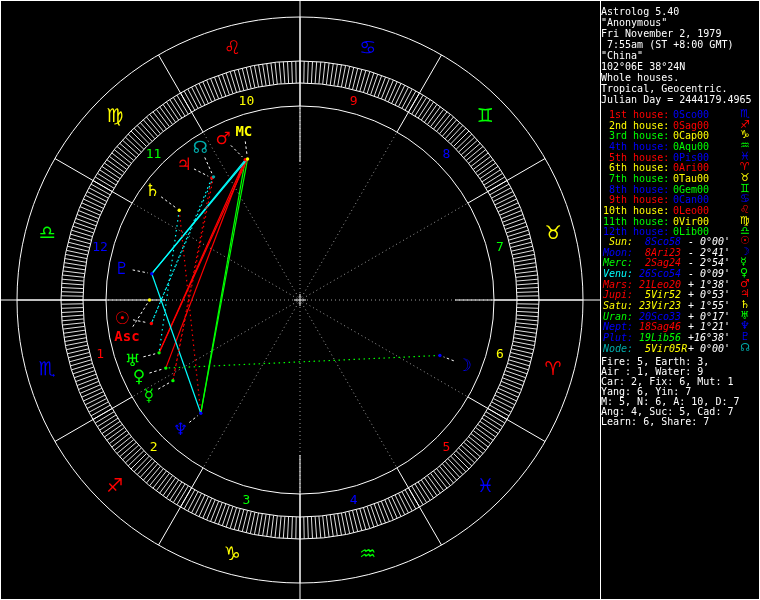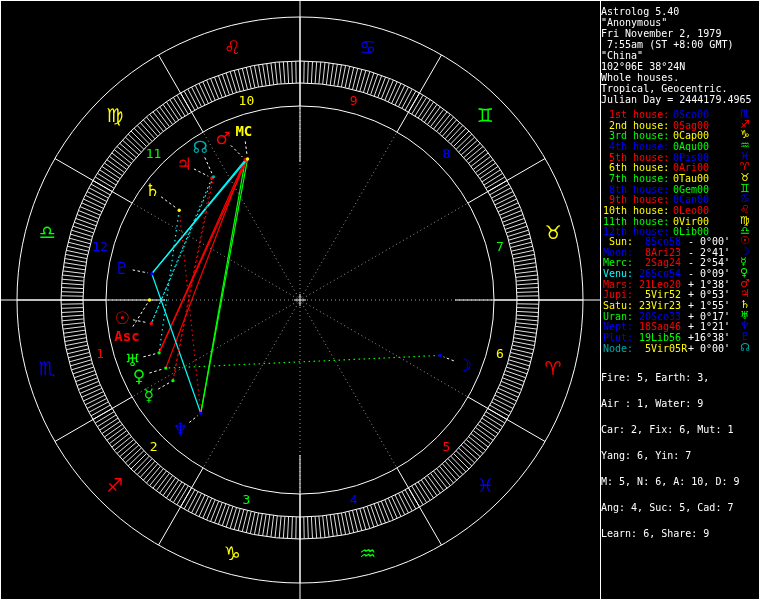--- a/index.html
+++ b/index.html
@@ -6,22 +6,22 @@
   #screen{position:relative;width:760px;height:600px;background:#000;overflow:hidden;
           font-family:"DejaVu Sans Mono",monospace;}
   #frame{position:absolute;left:0;top:0;right:0;bottom:0;border:1px solid #fff;pointer-events:none;}
   #separator{position:absolute;left:600px;top:0;width:1px;height:600px;background:#fff;}
   #wheel-wrap{position:absolute;left:0;top:0;width:600px;height:600px;}
   #panel{position:absolute;left:601px;top:0;width:159px;height:600px;color:#fff;}
   .pblock{position:absolute;left:0;width:159px;white-space:pre;}
   .pline{white-space:pre;font-size:10px;}
   #hdr{top:6px;}   #hdr .pline{line-height:11px;}
   #houses{top:110px;} .hrow{position:relative;height:10.67px;font-size:10px;line-height:10.67px;text-decoration:underline;}
-  #planets-block{top:237px;} .prow{position:relative;height:10.67px;font-size:10px;line-height:10.67px;}
-  #summary{top:357px;} #summary .pline{line-height:10px;margin-top:16px;}
+  #planets-block{top:237px;} .prow{position:relative;height:10.67px;font-size:10px;line-height:10.67px;font-style:italic;}
+  #summary{top:357px;} #summary .pline{line-height:10px;}
   .hlabel{position:absolute;left:2px;top:0;white-space:pre;}
   .hval{position:absolute;left:72px;top:0;white-space:pre;}
   .hglyph{position:absolute;left:139px;top:-1px;font-family:"DejaVu Sans",sans-serif;font-size:11px;line-height:10.67px;}
   .pname{position:absolute;left:2px;top:0;width:30px;text-align:right;white-space:pre;}
   .pval{position:absolute;left:38px;top:0;white-space:pre;}
   .poff{position:absolute;left:87px;top:0;white-space:pre;}
   .pglyph{position:absolute;left:139px;top:-1px;font-family:"DejaVu Sans",sans-serif;font-size:11px;line-height:10.67px;}
 </style>
 </head>
 <body>
@@ -142,18 +142,18 @@
         <line x1="245.2752579483162" y1="141.4490461611626" x2="247.02626518514688" y2="154.97217613504455" stroke="#fff" stroke-width="1" stroke-dasharray="2.5,2.5"></line>
         <circle cx="247.53990687806692" cy="158.93906058147027" r="1.7" fill="#ffff00"></circle>
         <text x="243.8627432927861" y="130.5401139334919" fill="#ffff00" font-size="14" text-anchor="middle" dominant-baseline="central" font-family="&quot;DejaVu Sans Mono&quot;,monospace" font-weight="bold">MC</text>
       </svg>
   </div>
 
   <div id="panel">
     <div class="pblock" id="hdr"><div class="pline">Astrolog 5.40</div><div class="pline">"Anonymous"</div><div class="pline">Fri November 2, 1979</div><div class="pline"> 7:55am (ST +8:00 GMT)</div><div class="pline">"China"</div><div class="pline">102°06E 38°24N</div><div class="pline">Whole houses.</div><div class="pline">Tropical, Geocentric.</div><div class="pline">Julian Day = 2444179.4965</div></div>
     <div class="pblock" id="houses"><div class="hrow"><span class="hlabel" style="color:#ff0000"> 1st house:</span><span class="hval" style="color:#0000ff">0Sco00</span><span class="hglyph" style="color:#0000ff">♏</span></div><div class="hrow"><span class="hlabel" style="color:#ffff00"> 2nd house:</span><span class="hval" style="color:#ff0000">0Sag00</span><span class="hglyph" style="color:#ff0000">♐</span></div><div class="hrow"><span class="hlabel" style="color:#00ff00"> 3rd house:</span><span class="hval" style="color:#ffff00">0Cap00</span><span class="hglyph" style="color:#ffff00">♑</span></div><div class="hrow"><span class="hlabel" style="color:#0000ff"> 4th house:</span><span class="hval" style="color:#00ff00">0Aqu00</span><span class="hglyph" style="color:#00ff00">♒</span></div><div class="hrow"><span class="hlabel" style="color:#ff0000"> 5th house:</span><span class="hval" style="color:#0000ff">0Pis00</span><span class="hglyph" style="color:#0000ff">♓</span></div><div class="hrow"><span class="hlabel" style="color:#ffff00"> 6th house:</span><span class="hval" style="color:#ff0000">0Ari00</span><span class="hglyph" style="color:#ff0000">♈</span></div><div class="hrow"><span class="hlabel" style="color:#00ff00"> 7th house:</span><span class="hval" style="color:#ffff00">0Tau00</span><span class="hglyph" style="color:#ffff00">♉</span></div><div class="hrow"><span class="hlabel" style="color:#0000ff"> 8th house:</span><span class="hval" style="color:#00ff00">0Gem00</span><span class="hglyph" style="color:#00ff00">♊</span></div><div class="hrow"><span class="hlabel" style="color:#ff0000"> 9th house:</span><span class="hval" style="color:#0000ff">0Can00</span><span class="hglyph" style="color:#0000ff">♋</span></div><div class="hrow"><span class="hlabel" style="color:#ffff00">10th house:</span><span class="hval" style="color:#ff0000">0Leo00</span><span class="hglyph" style="color:#ff0000">♌</span></div><div class="hrow"><span class="hlabel" style="color:#00ff00">11th house:</span><span class="hval" style="color:#ffff00">0Vir00</span><span class="hglyph" style="color:#ffff00">♍</span></div><div class="hrow"><span class="hlabel" style="color:#0000ff">12th house:</span><span class="hval" style="color:#00ff00">0Lib00</span><span class="hglyph" style="color:#00ff00">♎</span></div></div>
     <div class="pblock" id="planets-block"><div class="prow"><span class="pname" style="color:#ffff00">Sun:</span><span class="pval" style="color:#0000ff"> 8Sco58</span><span class="poff" style="color:#ffffff">- 0°00'</span><span class="pglyph" style="color:#ff0000">☉</span></div><div class="prow"><span class="pname" style="color:#0000ff">Moon:</span><span class="pval" style="color:#ff0000"> 8Ari23</span><span class="poff" style="color:#ffffff">- 2°41'</span><span class="pglyph" style="color:#0000ff">☽</span></div><div class="prow"><span class="pname" style="color:#00ff00">Merc:</span><span class="pval" style="color:#ff0000"> 2Sag24</span><span class="poff" style="color:#ffffff">- 2°54'</span><span class="pglyph" style="color:#00ff00">☿</span></div><div class="prow"><span class="pname" style="color:#00ffff">Venu:</span><span class="pval" style="color:#0000ff">26Sco54</span><span class="poff" style="color:#ffffff">- 0°09'</span><span class="pglyph" style="color:#00ff00">♀</span></div><div class="prow"><span class="pname" style="color:#ff0000">Mars:</span><span class="pval" style="color:#ff0000">21Leo20</span><span class="poff" style="color:#ffffff">+ 1°38'</span><span class="pglyph" style="color:#ff0000">♂</span></div><div class="prow"><span class="pname" style="color:#ff0000">Jupi:</span><span class="pval" style="color:#ffff00"> 5Vir52</span><span class="poff" style="color:#ffffff">+ 0°53'</span><span class="pglyph" style="color:#ff0000">♃</span></div><div class="prow"><span class="pname" style="color:#ffff00">Satu:</span><span class="pval" style="color:#ffff00">23Vir23</span><span class="poff" style="color:#ffffff">+ 1°55'</span><span class="pglyph" style="color:#ffff00">♄</span></div><div class="prow"><span class="pname" style="color:#00ff00">Uran:</span><span class="pval" style="color:#0000ff">20Sco33</span><span class="poff" style="color:#ffffff">+ 0°17'</span><span class="pglyph" style="color:#00ff00">♅</span></div><div class="prow"><span class="pname" style="color:#0000ff">Nept:</span><span class="pval" style="color:#ff0000">18Sag46</span><span class="poff" style="color:#ffffff">+ 1°21'</span><span class="pglyph" style="color:#0000ff">♆</span></div><div class="prow"><span class="pname" style="color:#0000ff">Plut:</span><span class="pval" style="color:#00ff00">19Lib56</span><span class="poff" style="color:#ffffff">+16°38'</span><span class="pglyph" style="color:#0000ff">♇</span></div><div class="prow"><span class="pname" style="color:#00aaaa">Node:</span><span class="pval" style="color:#ffff00"> 5Vir05R</span><span class="poff" style="color:#ffffff">+ 0°00'</span><span class="pglyph" style="color:#00aaaa">☊</span></div></div>
-    <div class="pblock" id="summary"><div class="pline">Fire: 5, Earth: 3,</div><div class="pline">Air : 1, Water: 9</div><div class="pline">Car: 2, Fix: 6, Mut: 1</div><div class="pline">Yang: 6, Yin: 7</div><div class="pline">M: 5, N: 6, A: 10, D: 9</div><div class="pline">Ang: 4, Suc: 5, Cad: 7</div><div class="pline">Learn: 6, Share: 9</div></div>
+    <div class="pblock" id="summary"><div class="pline">Fire: 5, Earth: 3,</div><div class="pline">Air : 1, Water: 9</div><div class="pline">Car: 2, Fix: 6, Mut: 1</div><div class="pline">Yang: 6, Yin: 7</div><div class="pline">M: 5, N: 6, A: 10, D: 7</div><div class="pline">Ang: 4, Suc: 5, Cad: 7</div><div class="pline">Learn: 6, Share: 7</div></div>
   </div>
 
   <div id="separator"></div>
   <div id="frame"></div>
 </div>
 
 </body></html>

